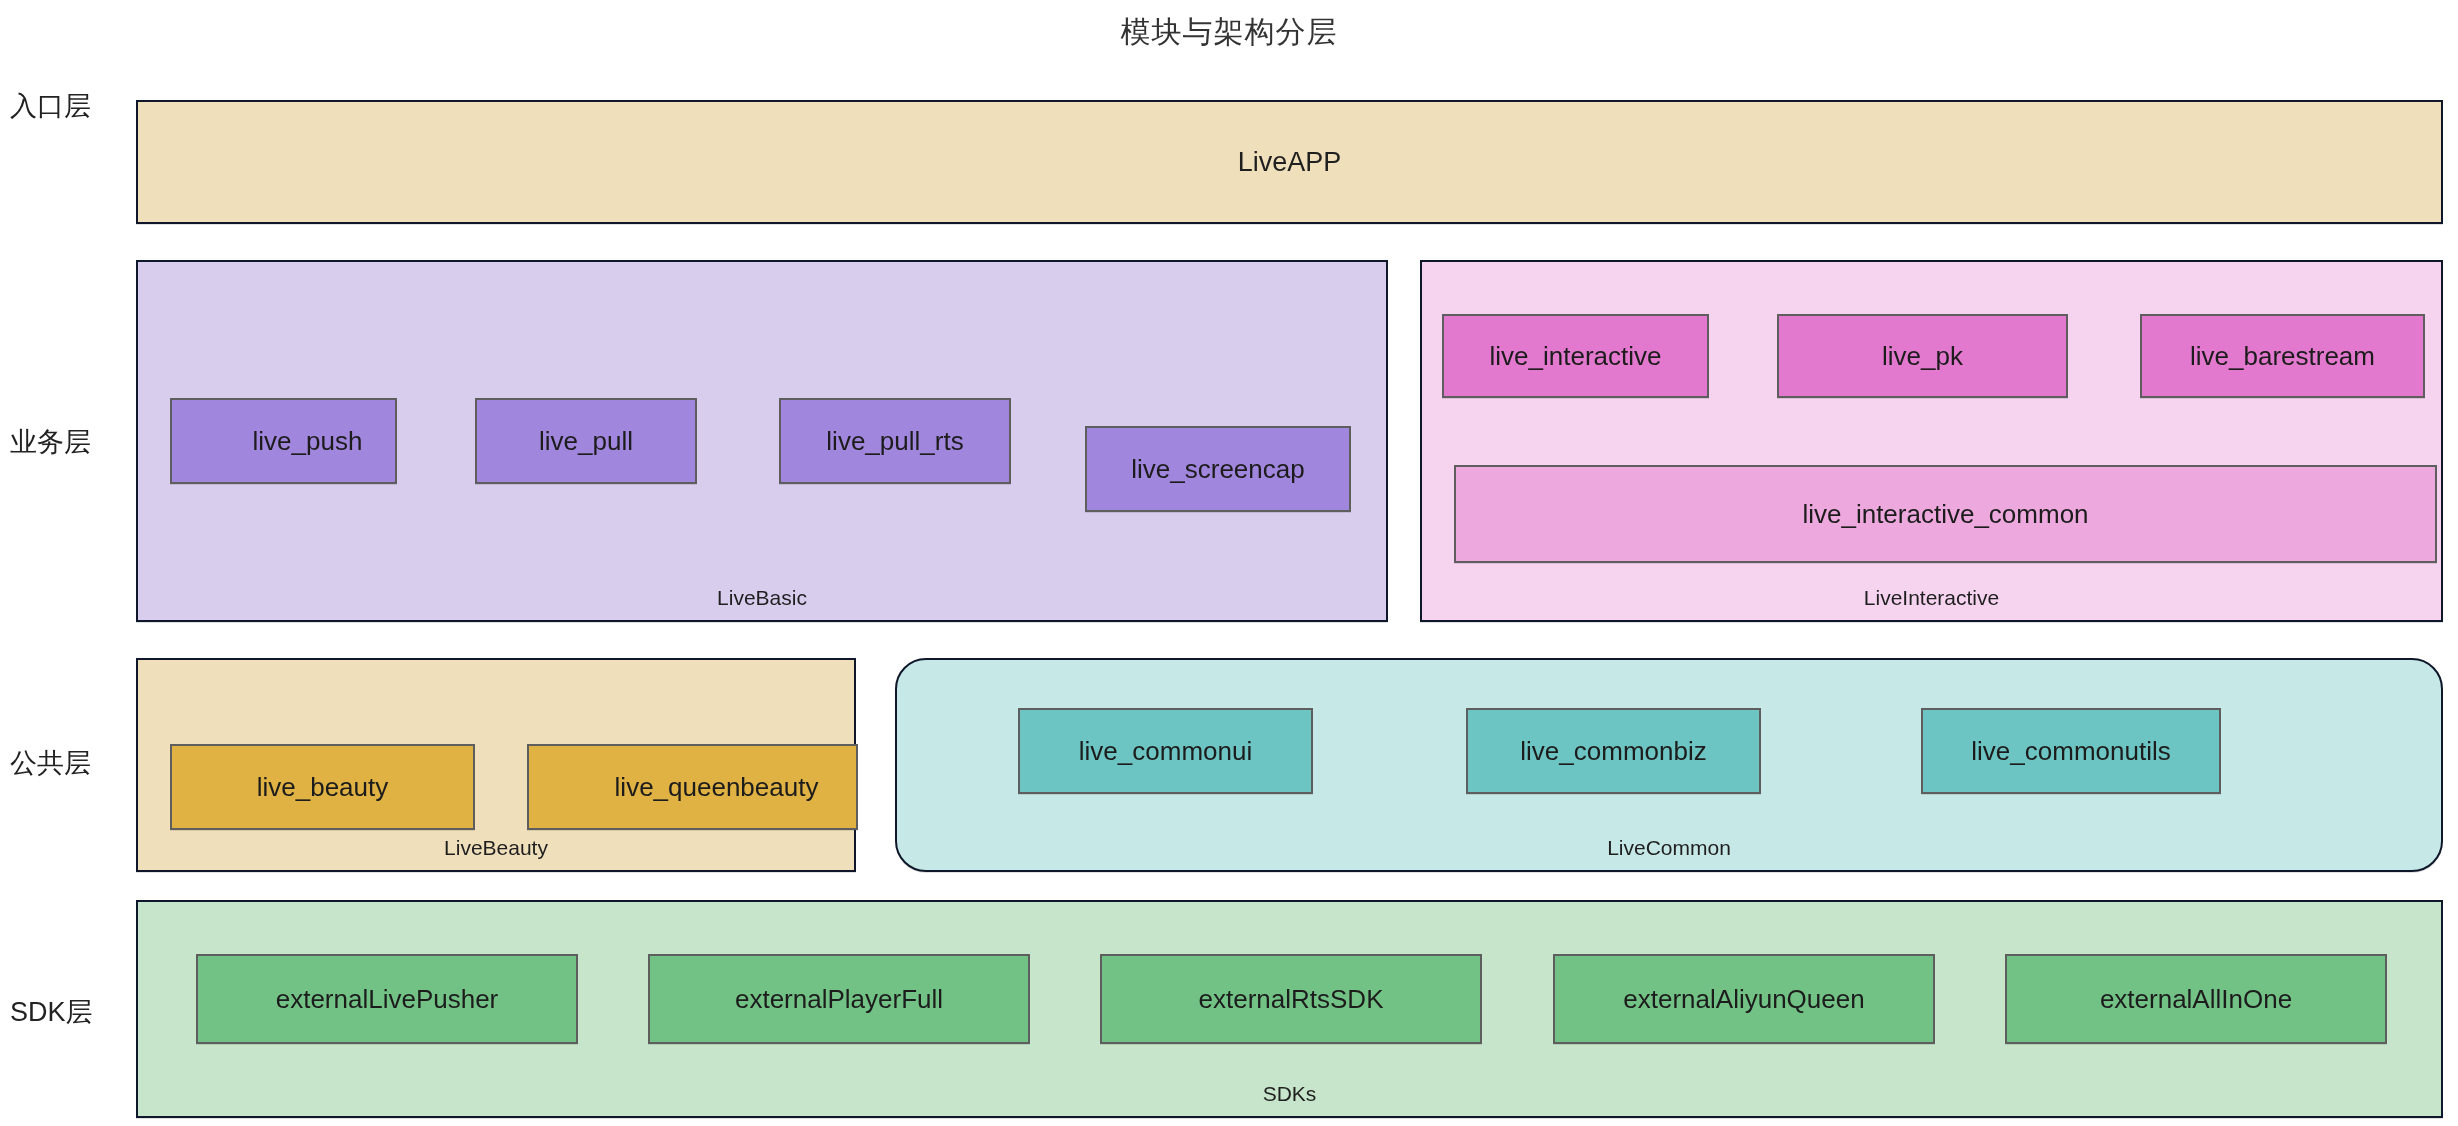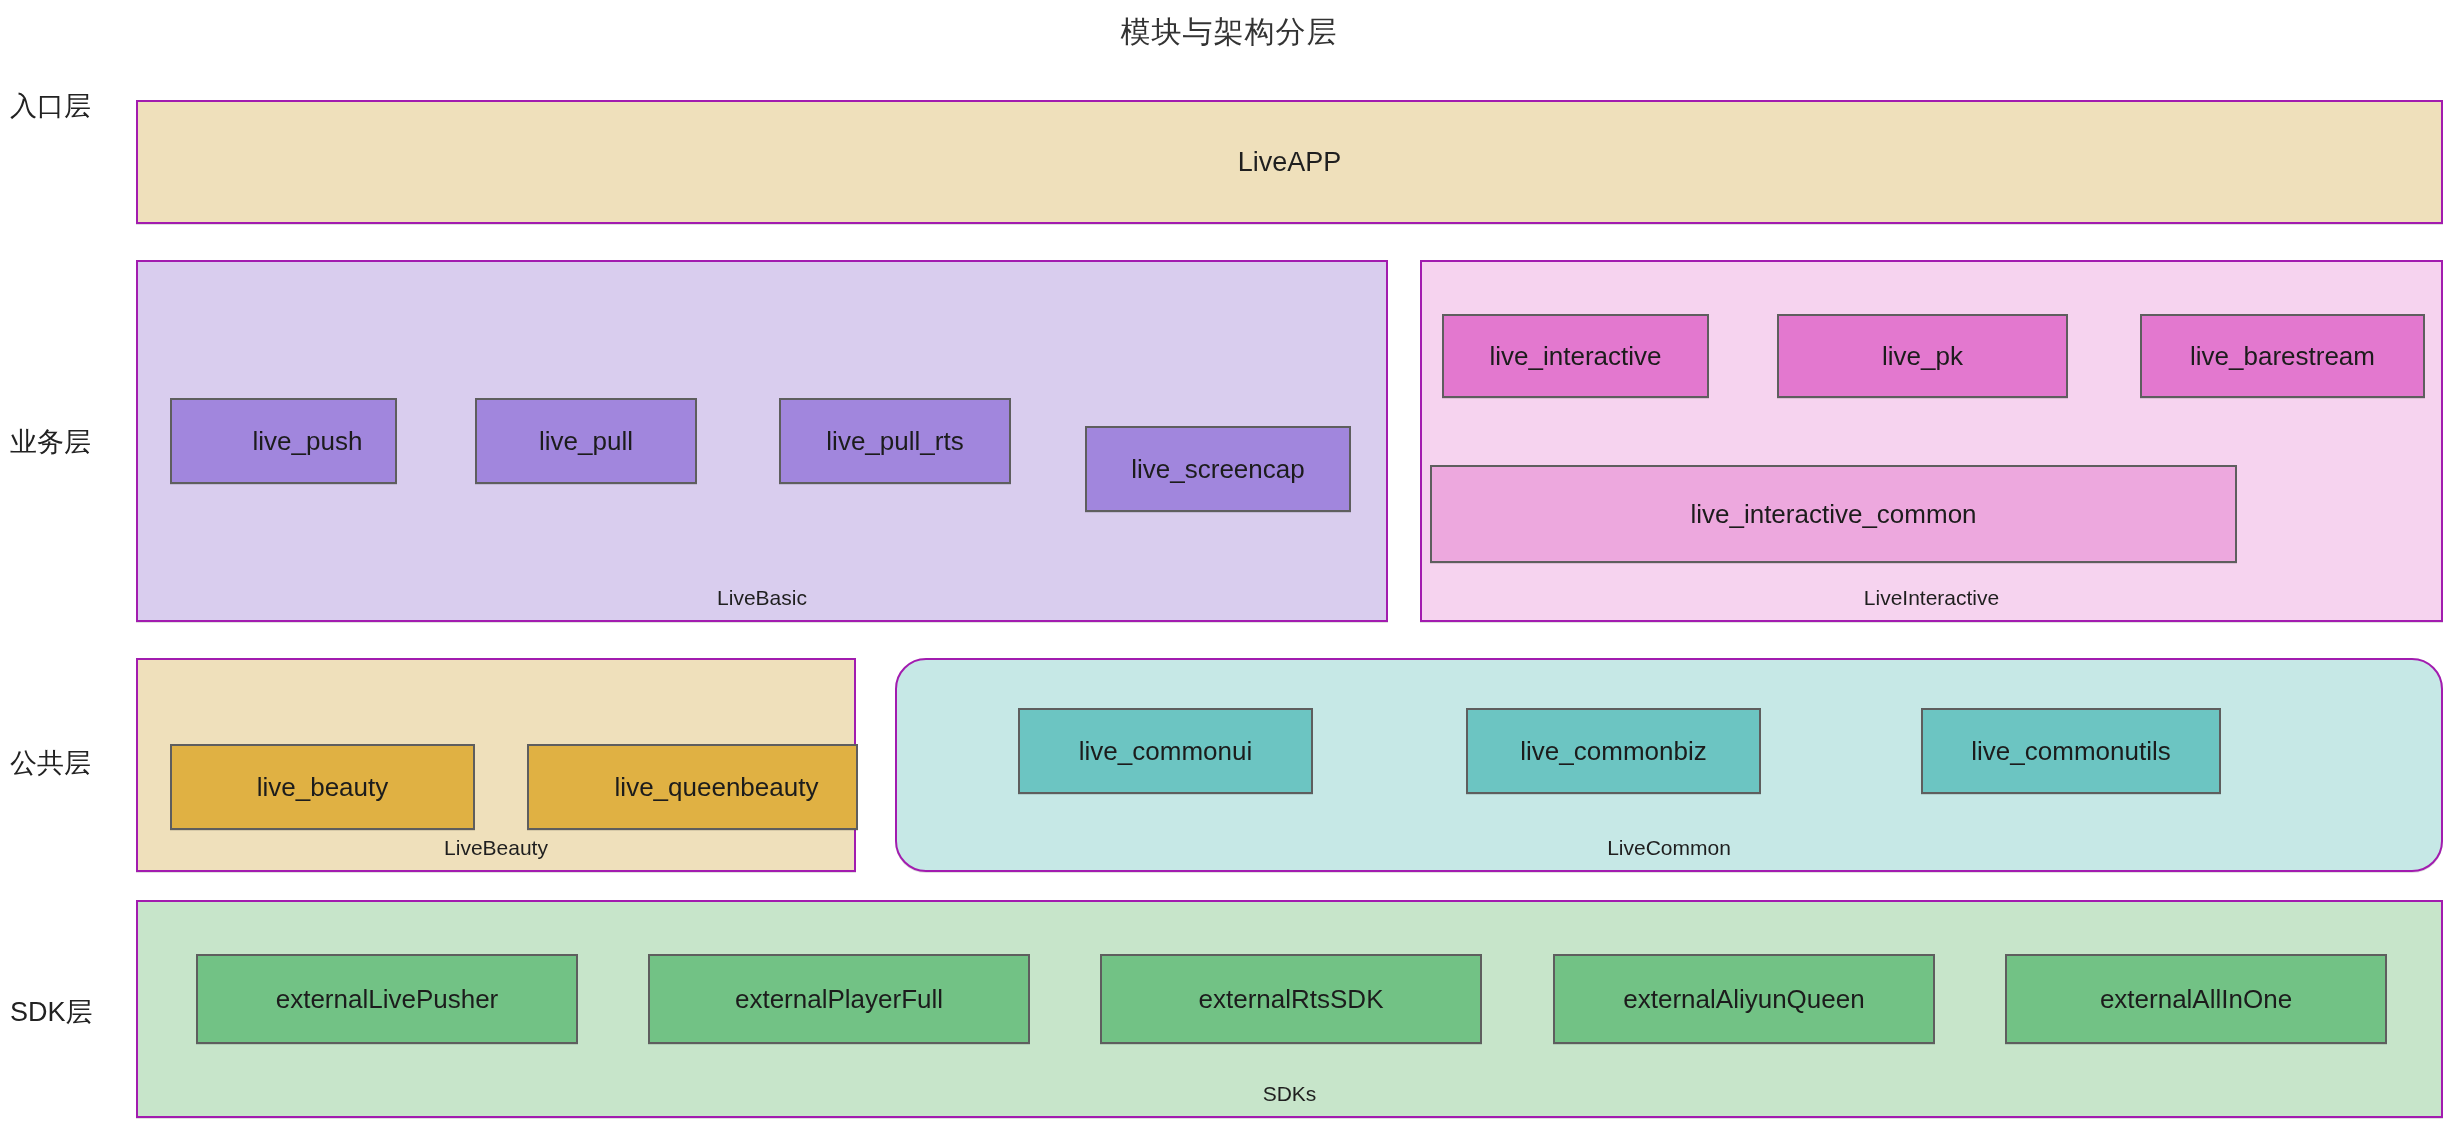--- a/index.html
+++ b/index.html
@@ -42,21 +42,21 @@
     text-align: left;
     font-size: 27px;
     color: #222222;
     white-space: nowrap;
   }
 
   
   .group {
     position: absolute;
     box-sizing: border-box;
-    border: 2px solid #a21caf;
+    border: 2px solid #0f172a;
     box-shadow: 0 1px 0 rgba(0,0,0,0.12);
   }
   .group-caption {
     position: absolute;
     left: 0;
     bottom: 10px;
     width: 100%;
     text-align: center;
     font-size: 21px;
     color: #1f1f1f;
@@ -123,21 +123,21 @@
     <div class="module fill-basic-box" style="left:641px; top:136px; width:232px; height:86px;">live_pull_rts</div>
     <div class="module fill-basic-box" style="left:337px; top:136px; width:222px; height:86px;">live_pull</div>
     <div class="module fill-basic-box" style="left:947px; top:136px; width:266px; height:86px;margin-top:28px;">live_screencap</div>
     <div class="group-caption">LiveBasic</div>
   </div>
 
   <div class="group fill-inter-bg" style="left:1420px; top:260px; width:1023px; height:362px;">
     <div class="module fill-inter-box" style="left:20px; top:52px; width:267px; height:84px;">live_interactive</div>
     <div class="module fill-inter-box" style="left:355px; top:52px; width:291px; height:84px;">live_pk</div>
     <div class="module fill-inter-box" style="left:718px; top:52px; width:285px; height:84px;">live_barestream</div>
-    <div class="module fill-inter-wide" style="left:8px; top:203px; width:807px; height:98px;">live_interactive_common</div>
+    <div class="module fill-inter-wide" style="left:32px; top:203px; width:983px; height:98px;">live_interactive_common</div>
     <div class="group-caption">LiveInteractive</div>
   </div>
 
   <div class="layer-label" style="top:745px;">公共层</div>
 
   <div class="group fill-beauty-bg" style="left:136px; top:658px; width:720px; height:214px;">
     <div class="module fill-beauty-box" style="left:32px; top:48px; width:305px; height:86px;">live_beauty</div>
     <div class="module fill-beauty-box" style="left:389px; top:48px; width:331px; height:86px;padding-left:48px;">live_queenbeauty</div>
     <div class="group-caption">LiveBeauty</div>
   </div>

